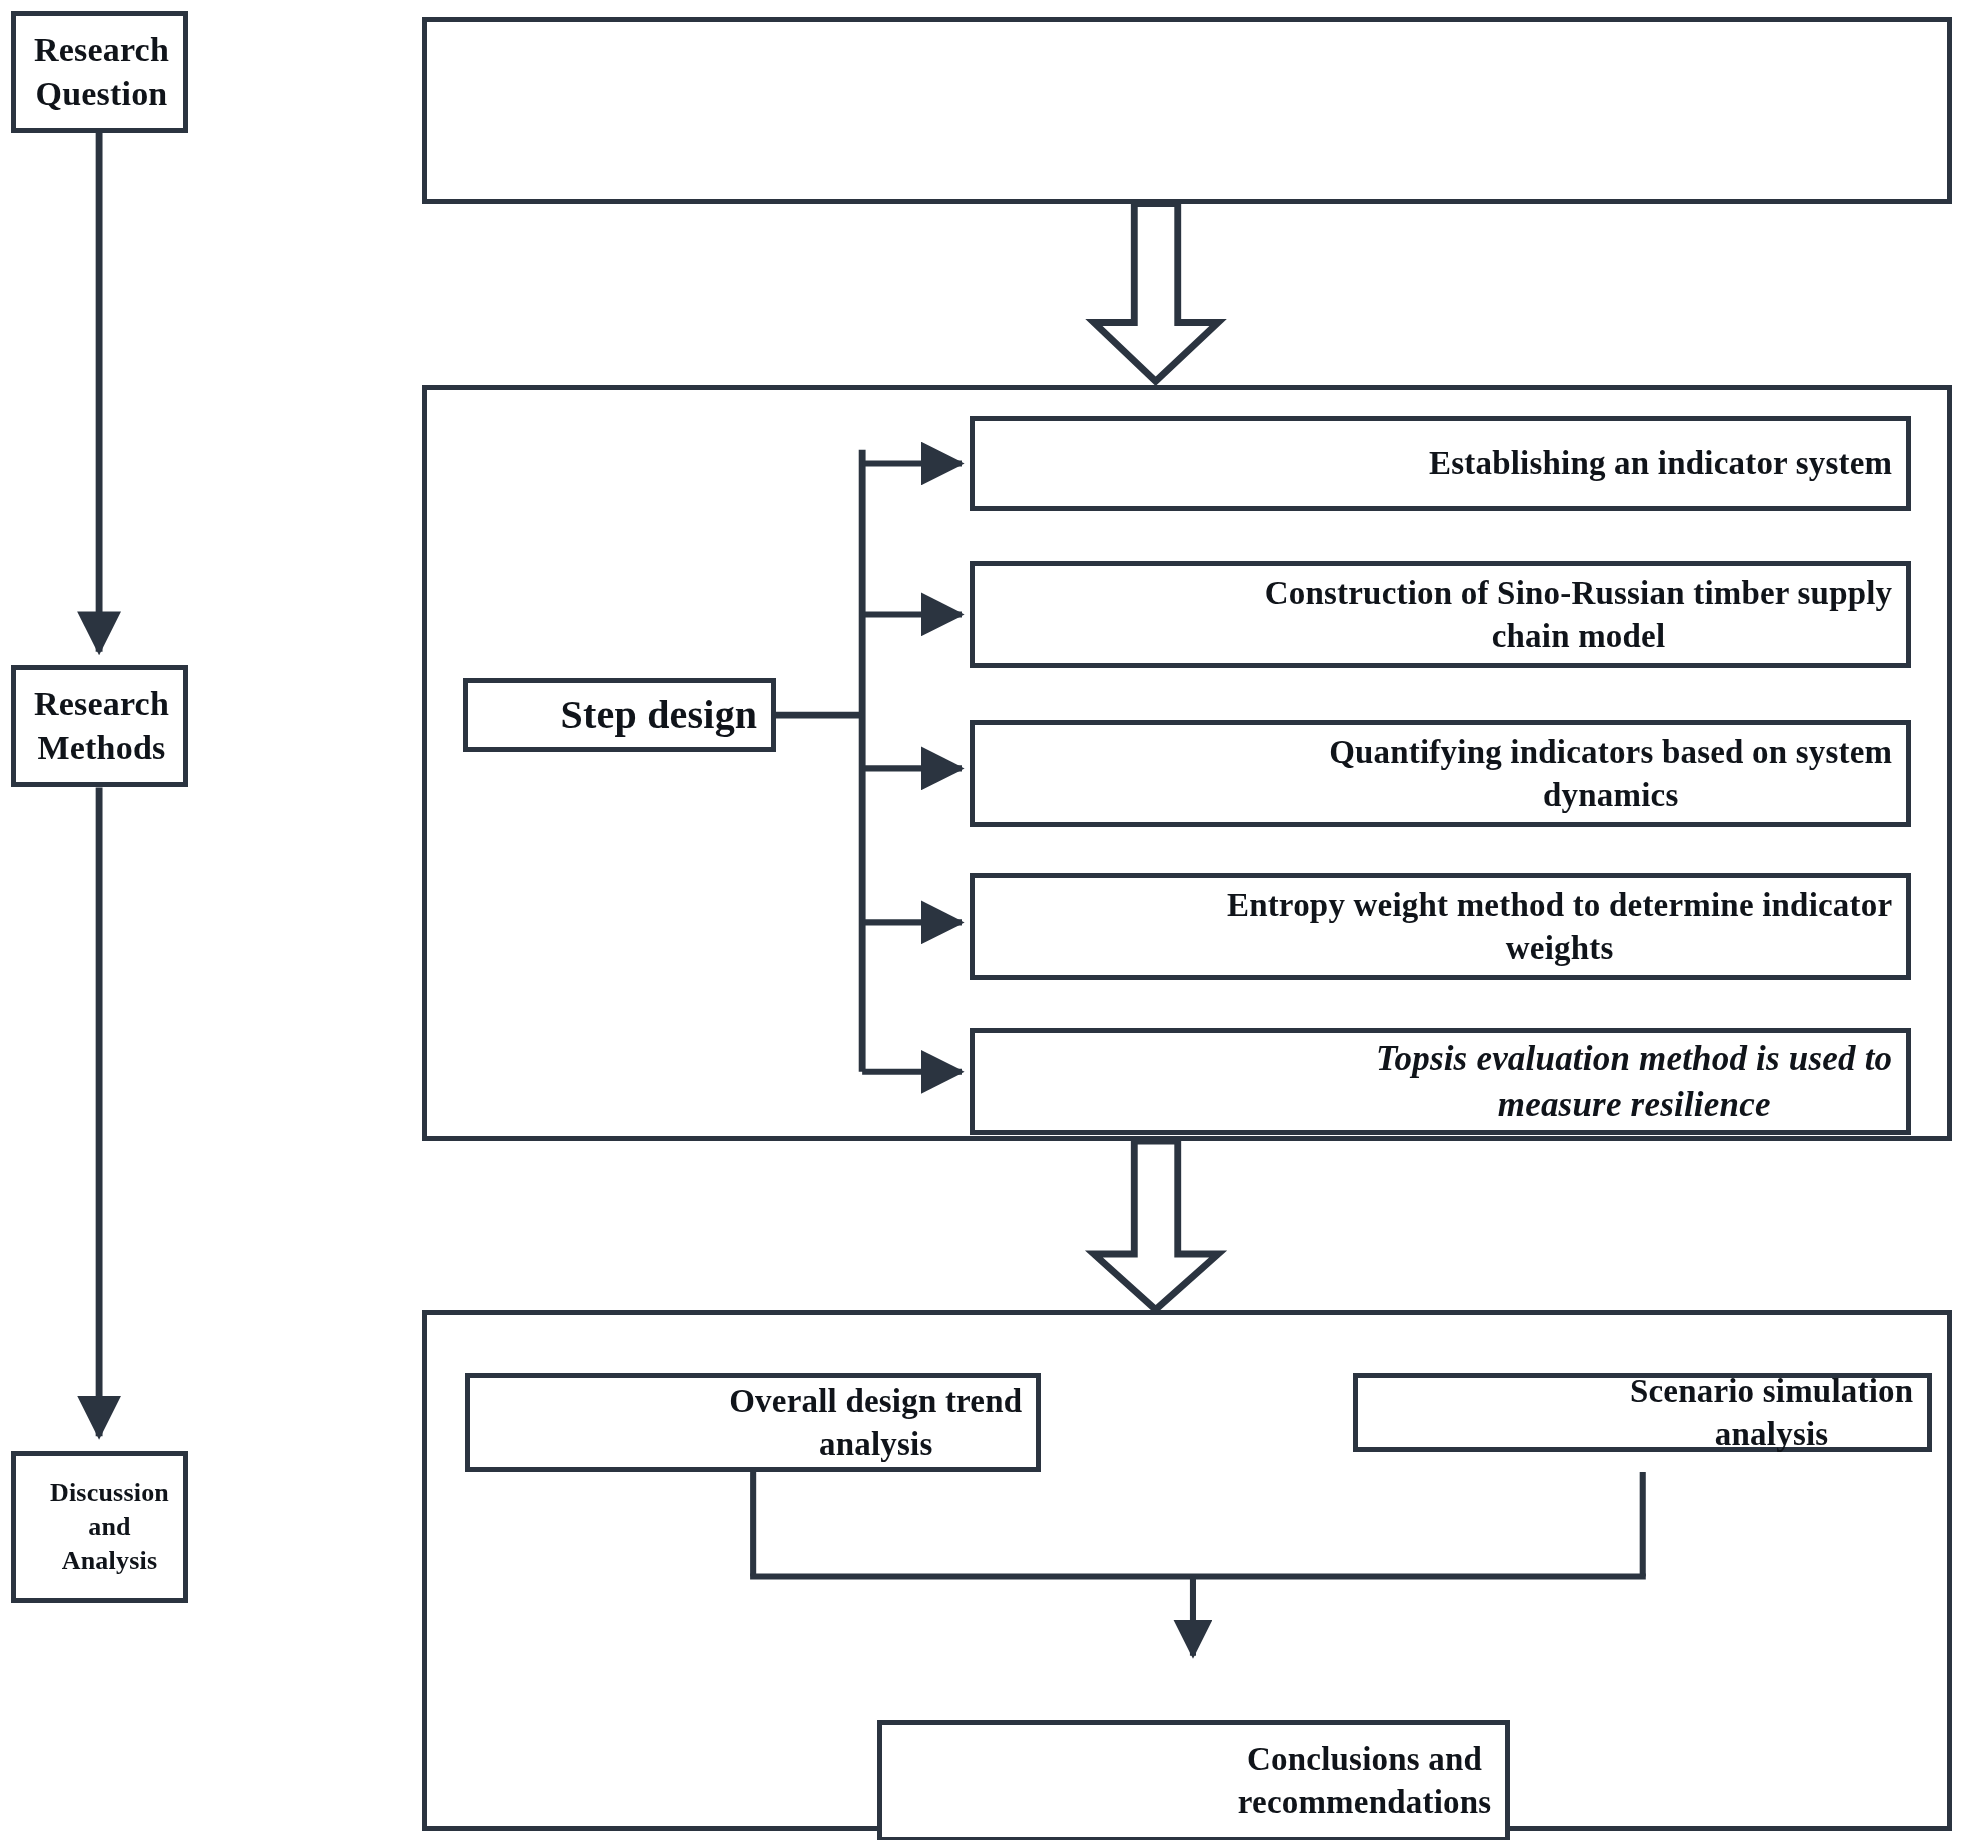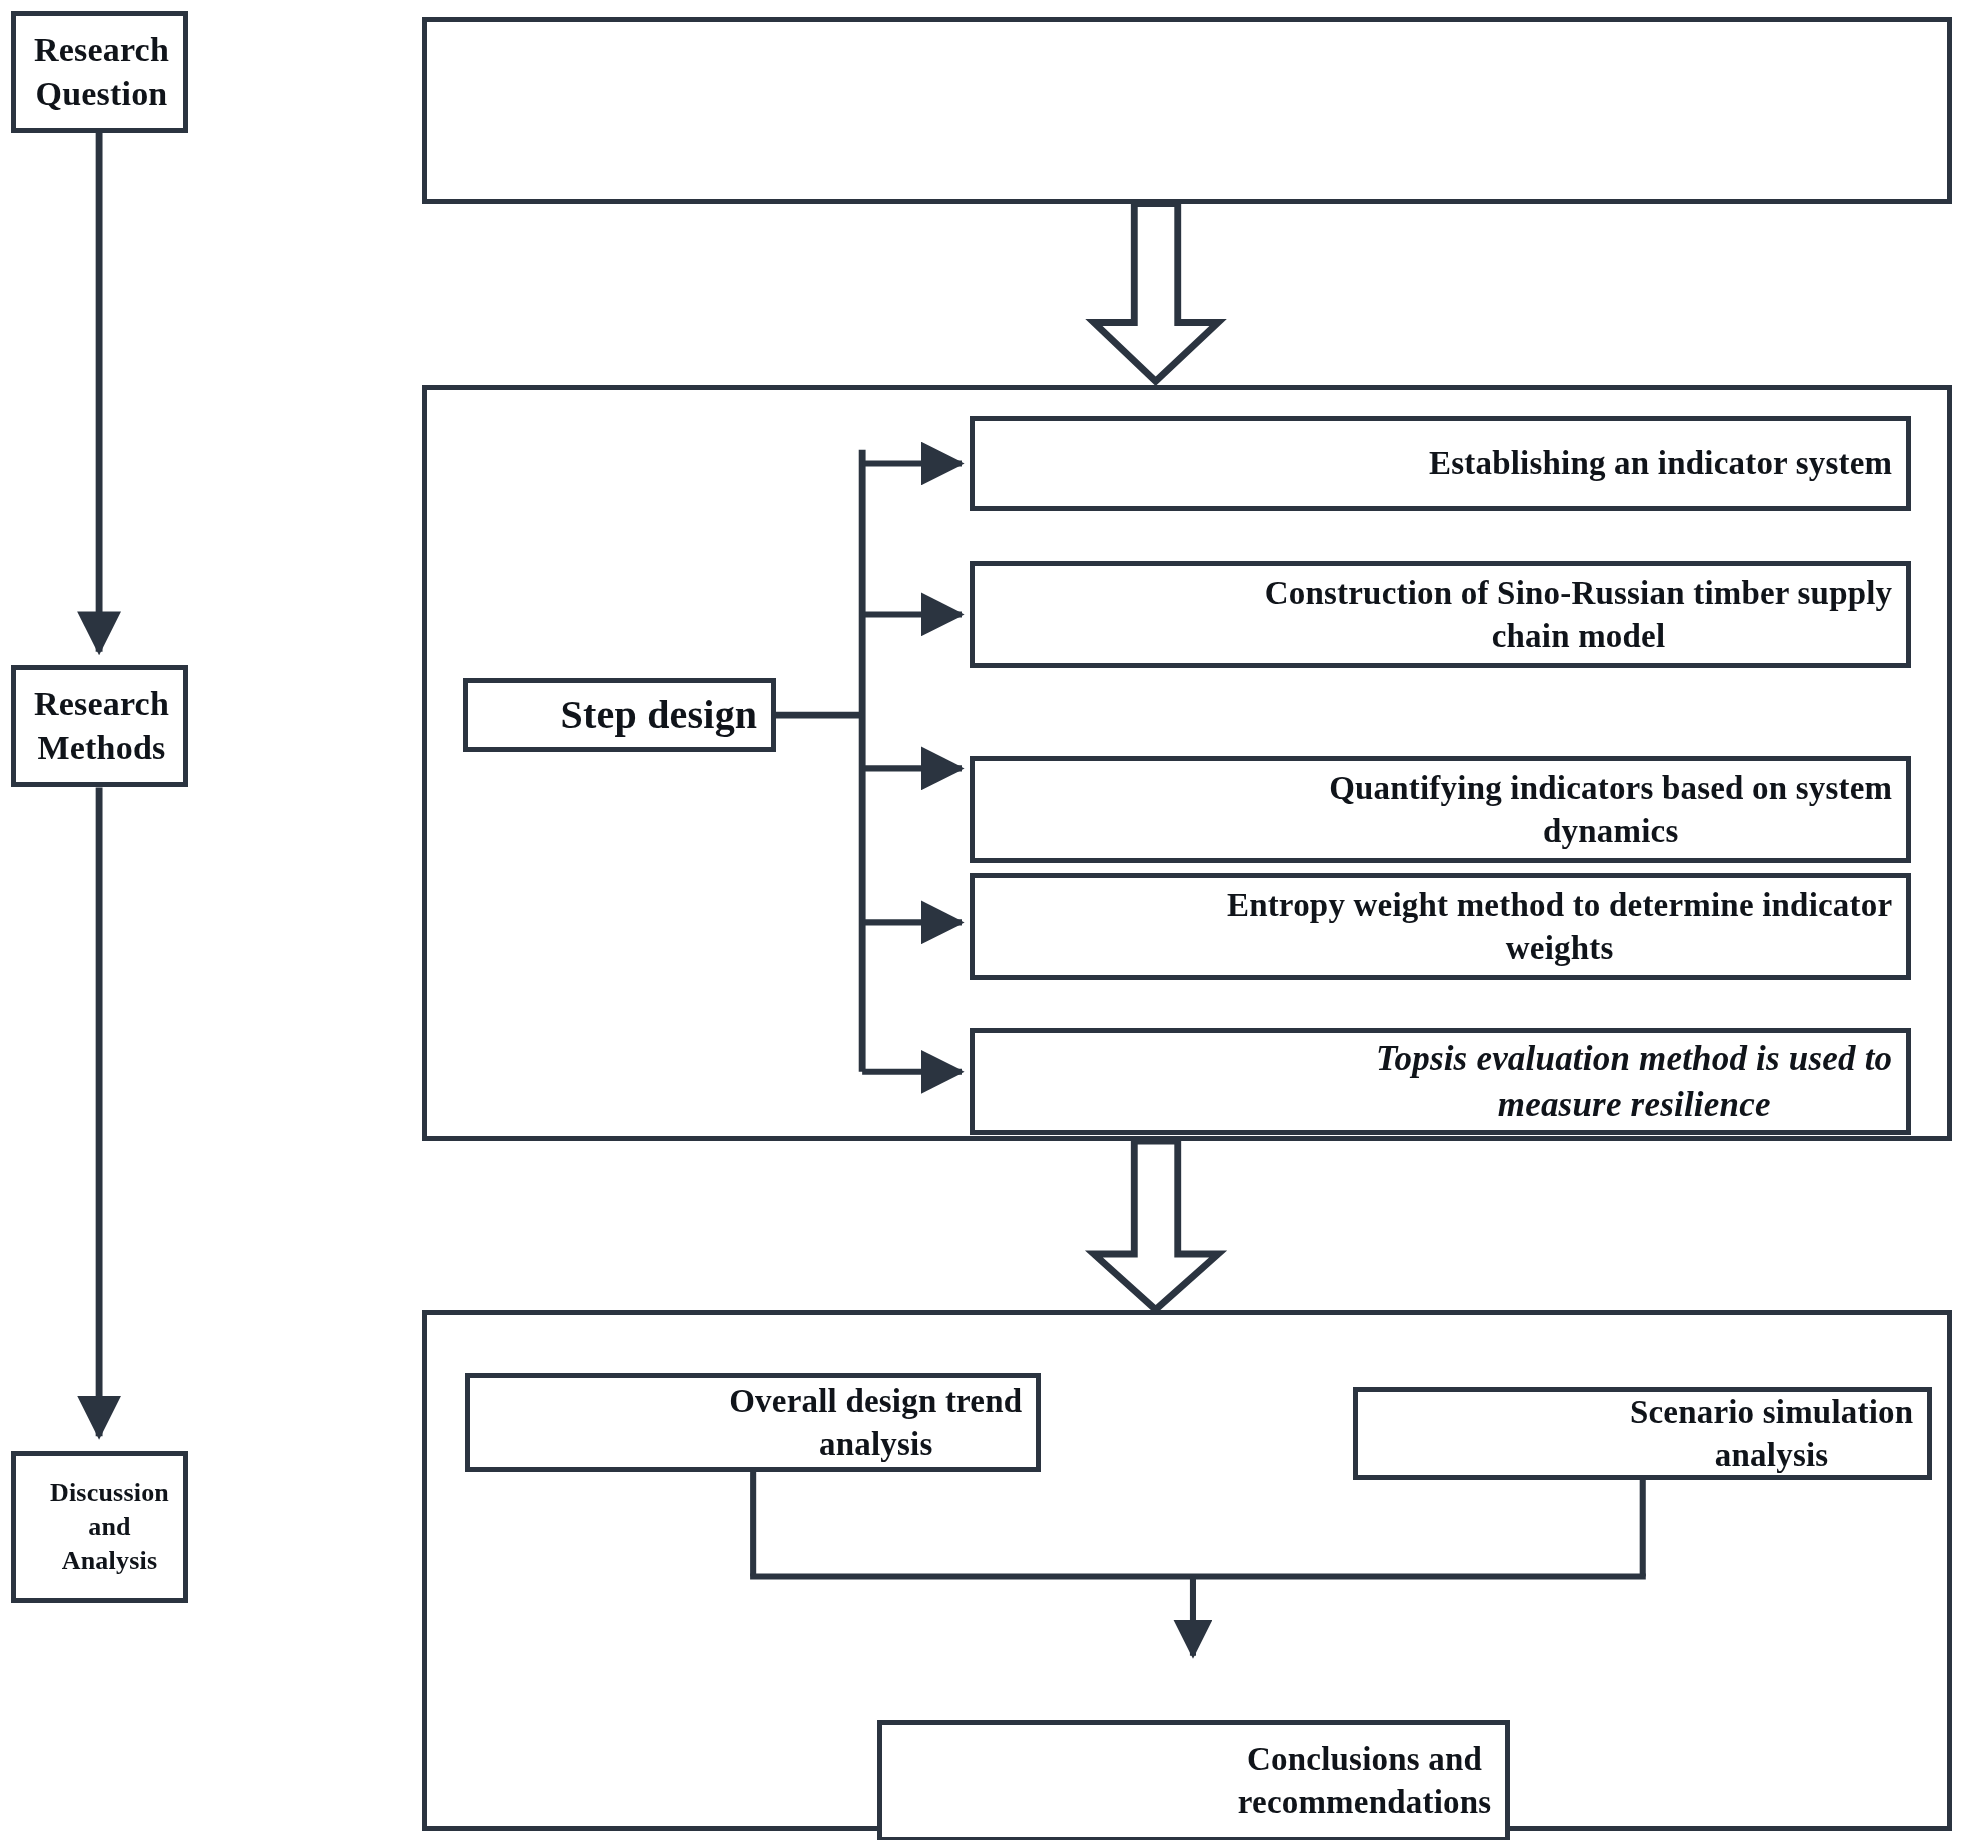--- a/index.html
+++ b/index.html
@@ -44,27 +44,27 @@
   #c-mid{left:422px; top:385px;  width:1530px; height:756px;}
   #c-bot{left:422px; top:1310px; width:1530px; height:521px;}
 
   
   #title{left:479px; top:55px; width:1416px; height:111px; font-size:36px;}
 
   
   #stepdesign{left:463px; top:678px;  width:313px; height:74px; font-size:40px;}
   #b1{left:970px; top:416px;  width:941px; height:95px; font-size:33px;}
   #b2{left:970px; top:561px;  width:941px; height:107px; font-size:33px;}
-  #b3{left:970px; top:756px;  width:941px; height:107px; font-size:33px;}
+  #b3{left:970px; top:720px;  width:941px; height:107px; font-size:33px;}
   #b4{left:970px; top:873px; width:941px; height:107px; font-size:33px;padding-left:36px;}
   #b5{left:970px; top:1028px; width:941px; height:107px; font-size:35px;font-style:italic;}
 
   
   #oct{left:465px;  top:1373px; width:576px; height:99px; font-size:33px;}
-  #ssa{left:1353px; top:1373px; width:579px; height:93px; font-size:33px;margin-top:14px;}
+  #ssa{left:1353px; top:1373px; width:579px; height:79px; font-size:33px;}
   #concl{left:877px;top:1720px; width:633px; height:122px; font-size:33px;}
 </style>
 </head>
 <body>
 
 <div id="stage">
 
   <svg class="wires" viewBox="0 0 2604 2415">
     <defs>
       <marker id="tri" viewBox="0 0 10 10" refX="9.4" refY="5" markerWidth="7.2" markerHeight="7.2" orient="auto-start-reverse">

